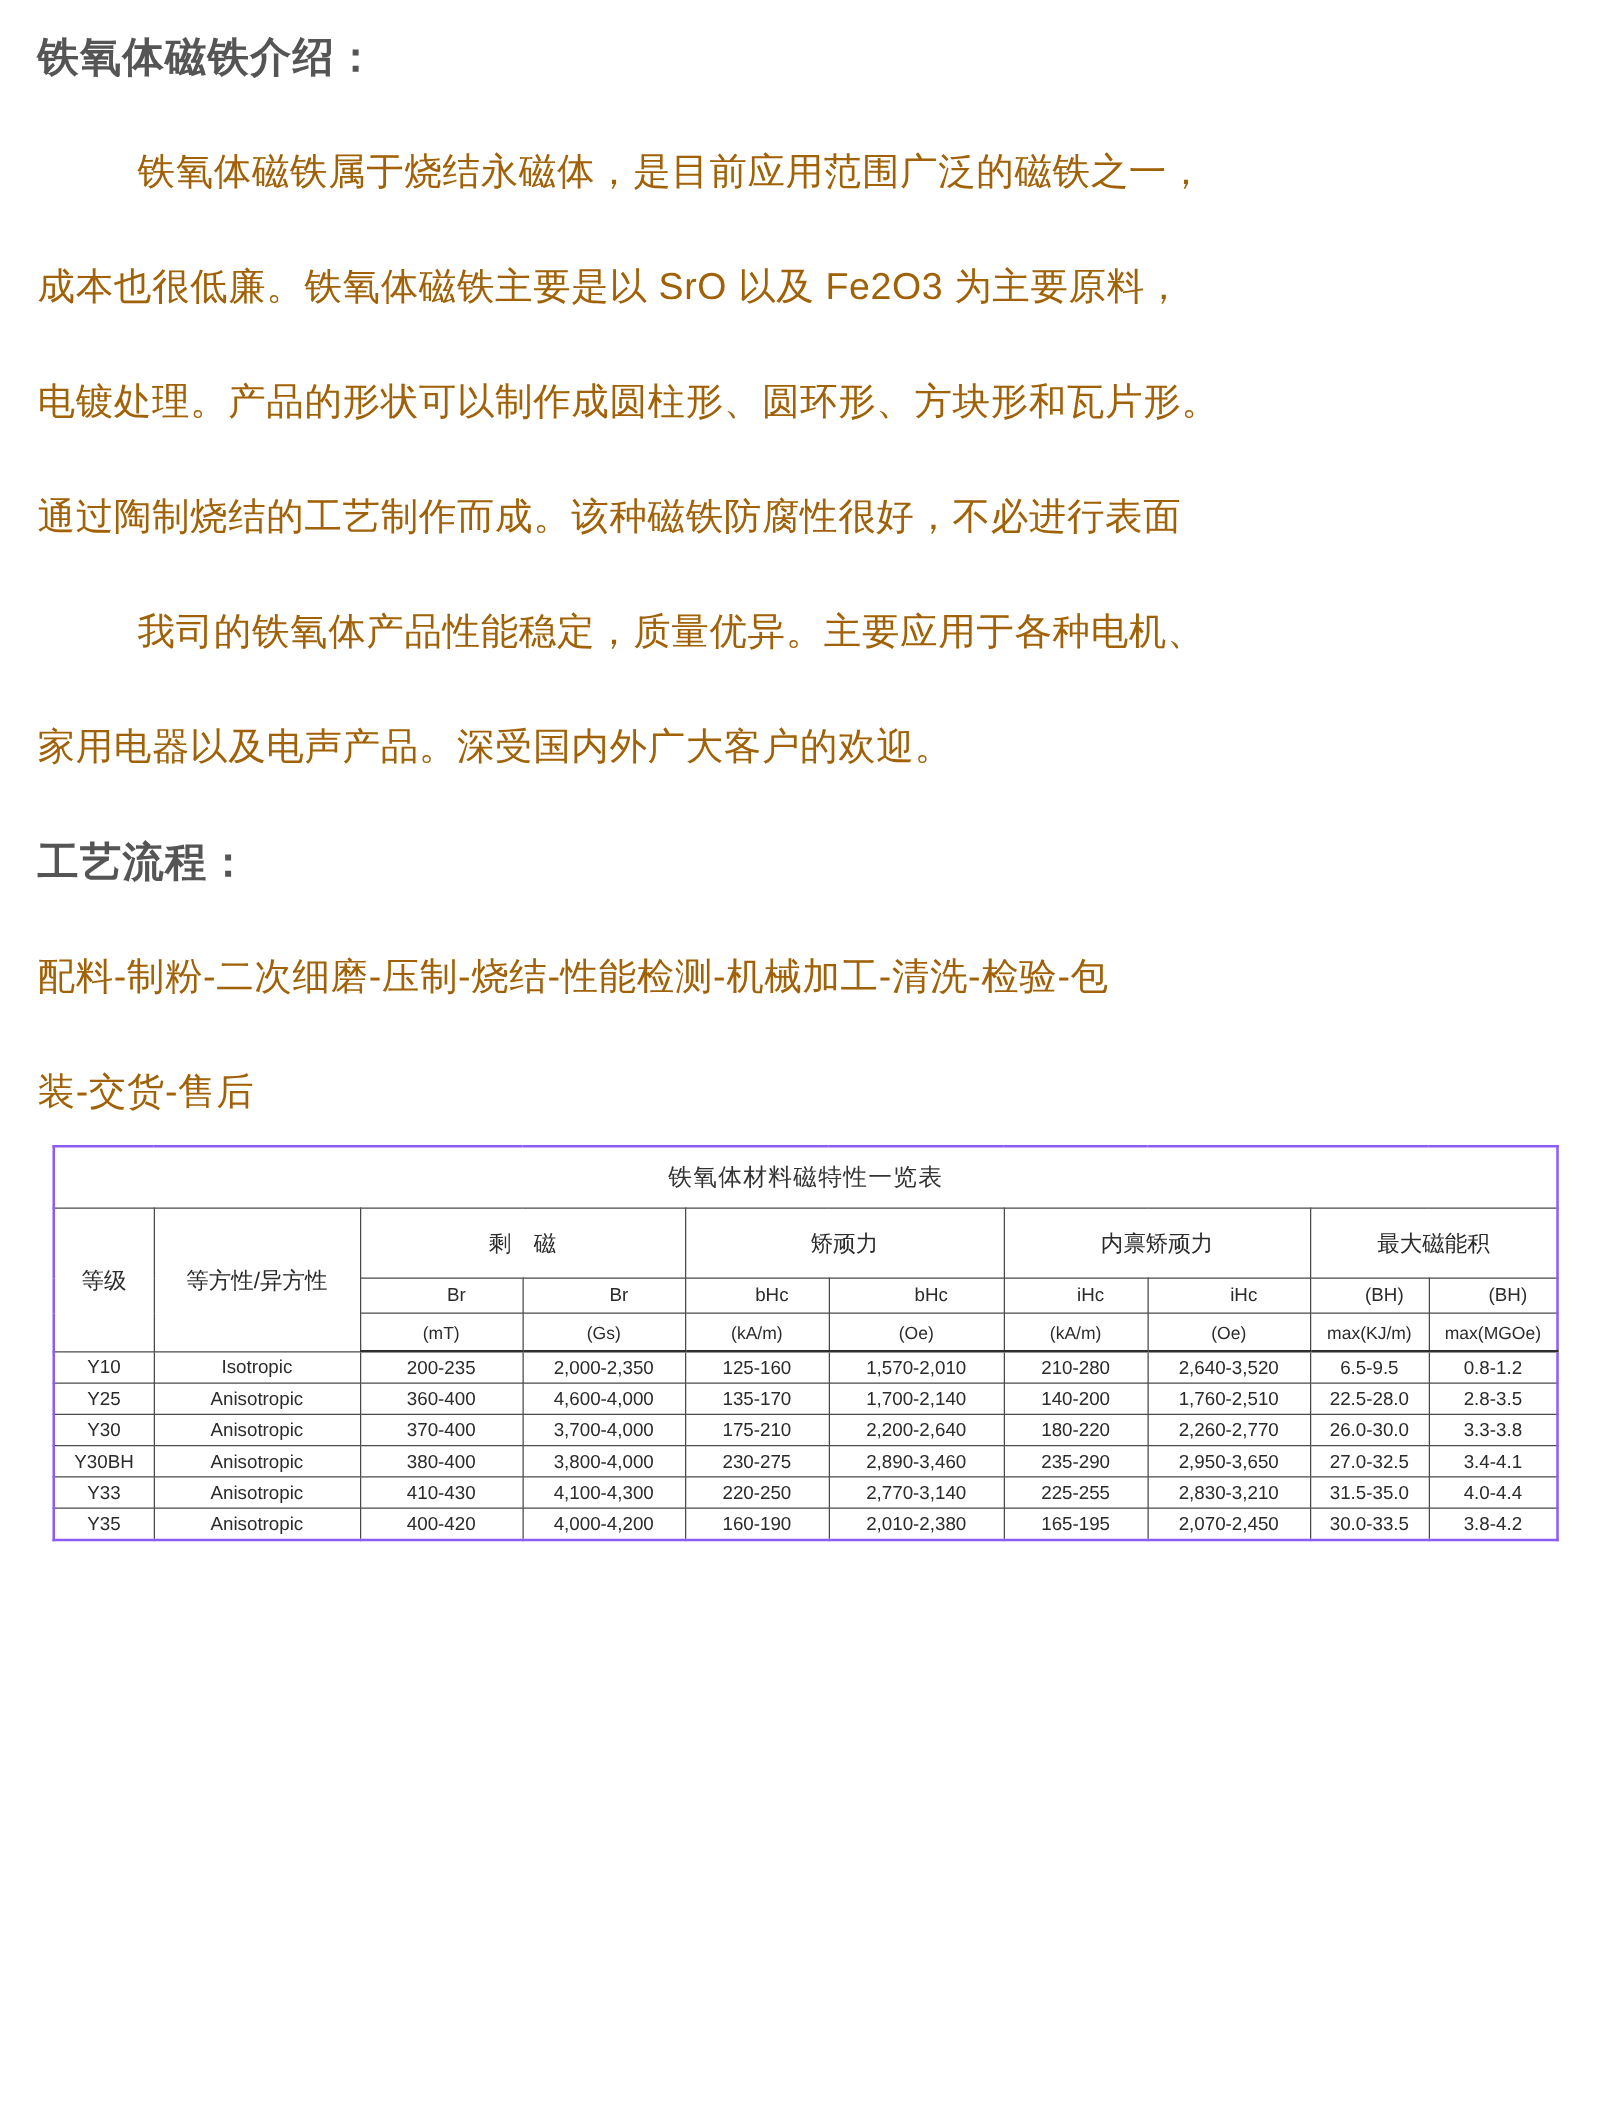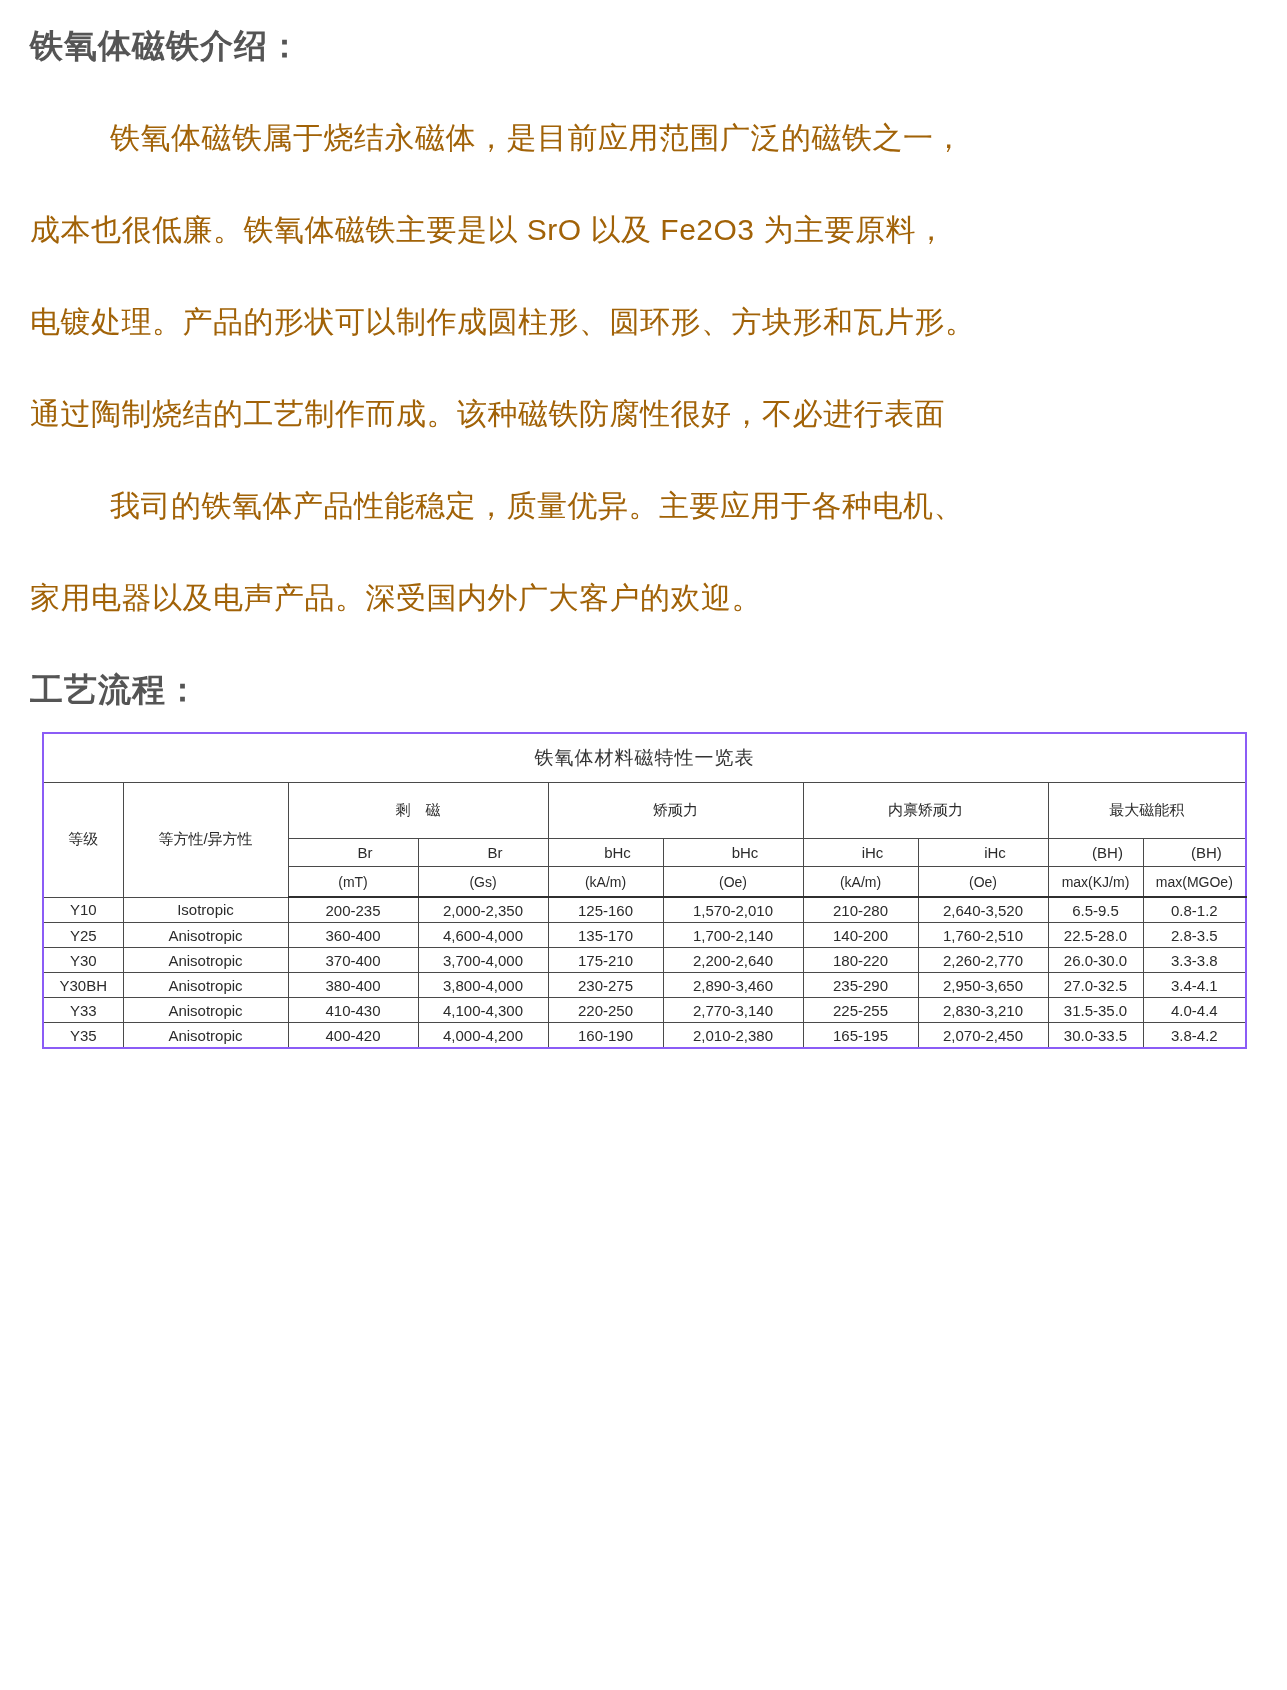--- a/index.html
+++ b/index.html
@@ -53,21 +53,21 @@
     padding: 0;
     overflow: hidden;
     white-space: nowrap;
   }
   tr.title-row th {
     height: 48px;
     font-size: 19px;
     letter-spacing: 1px;
     color: #333333;
   }
-  tr.group-row th { height: 55px; font-size: 15px; }
+  tr.group-row th { height: 55px; font-size: 18px; }
   th.span-head { font-size: 15px; }
   tr.sub-row th { height: 27px; font-size: 15px; padding-left: 24px; }
   tr.units-row th { height: 29px; font-size: 14px; border-bottom: 2px solid #2f2f2f; }
   tbody td { height: 24px; font-size: 15px; }
 </style>
 </head>
 <body>
 
 <div class="page">
 
@@ -78,20 +78,22 @@
       <div class="line">成本也很低廉。铁氧体磁铁主要是以 SrO 以及 Fe2O3 为主要原料，</div>
       <div class="line">电镀处理。产品的形状可以制作成圆柱形、圆环形、方块形和瓦片形。</div>
       <div class="line">通过陶制烧结的工艺制作而成。该种磁铁防腐性很好，不必进行表面</div>
       <div class="line indent">我司的铁氧体产品性能稳定，质量优异。主要应用于各种电机、</div>
       <div class="line">家用电器以及电声产品。深受国内外广大客户的欢迎。</div>
     </div>
 
   <div class="heading">工艺流程：</div>
 
   <div>
+      <div class="line">配料-制粉-二次细磨-压制-烧结-性能检测-机械加工-清洗-检验-包</div>
+      <div class="line">装-交货-售后</div>
     </div>
 
   <table class="props">
     <colgroup>
         <col style="width: 80px;">
         <col style="width: 165px;">
         <col style="width: 130px;">
         <col style="width: 130px;">
         <col style="width: 115px;">
         <col style="width: 140px;">

